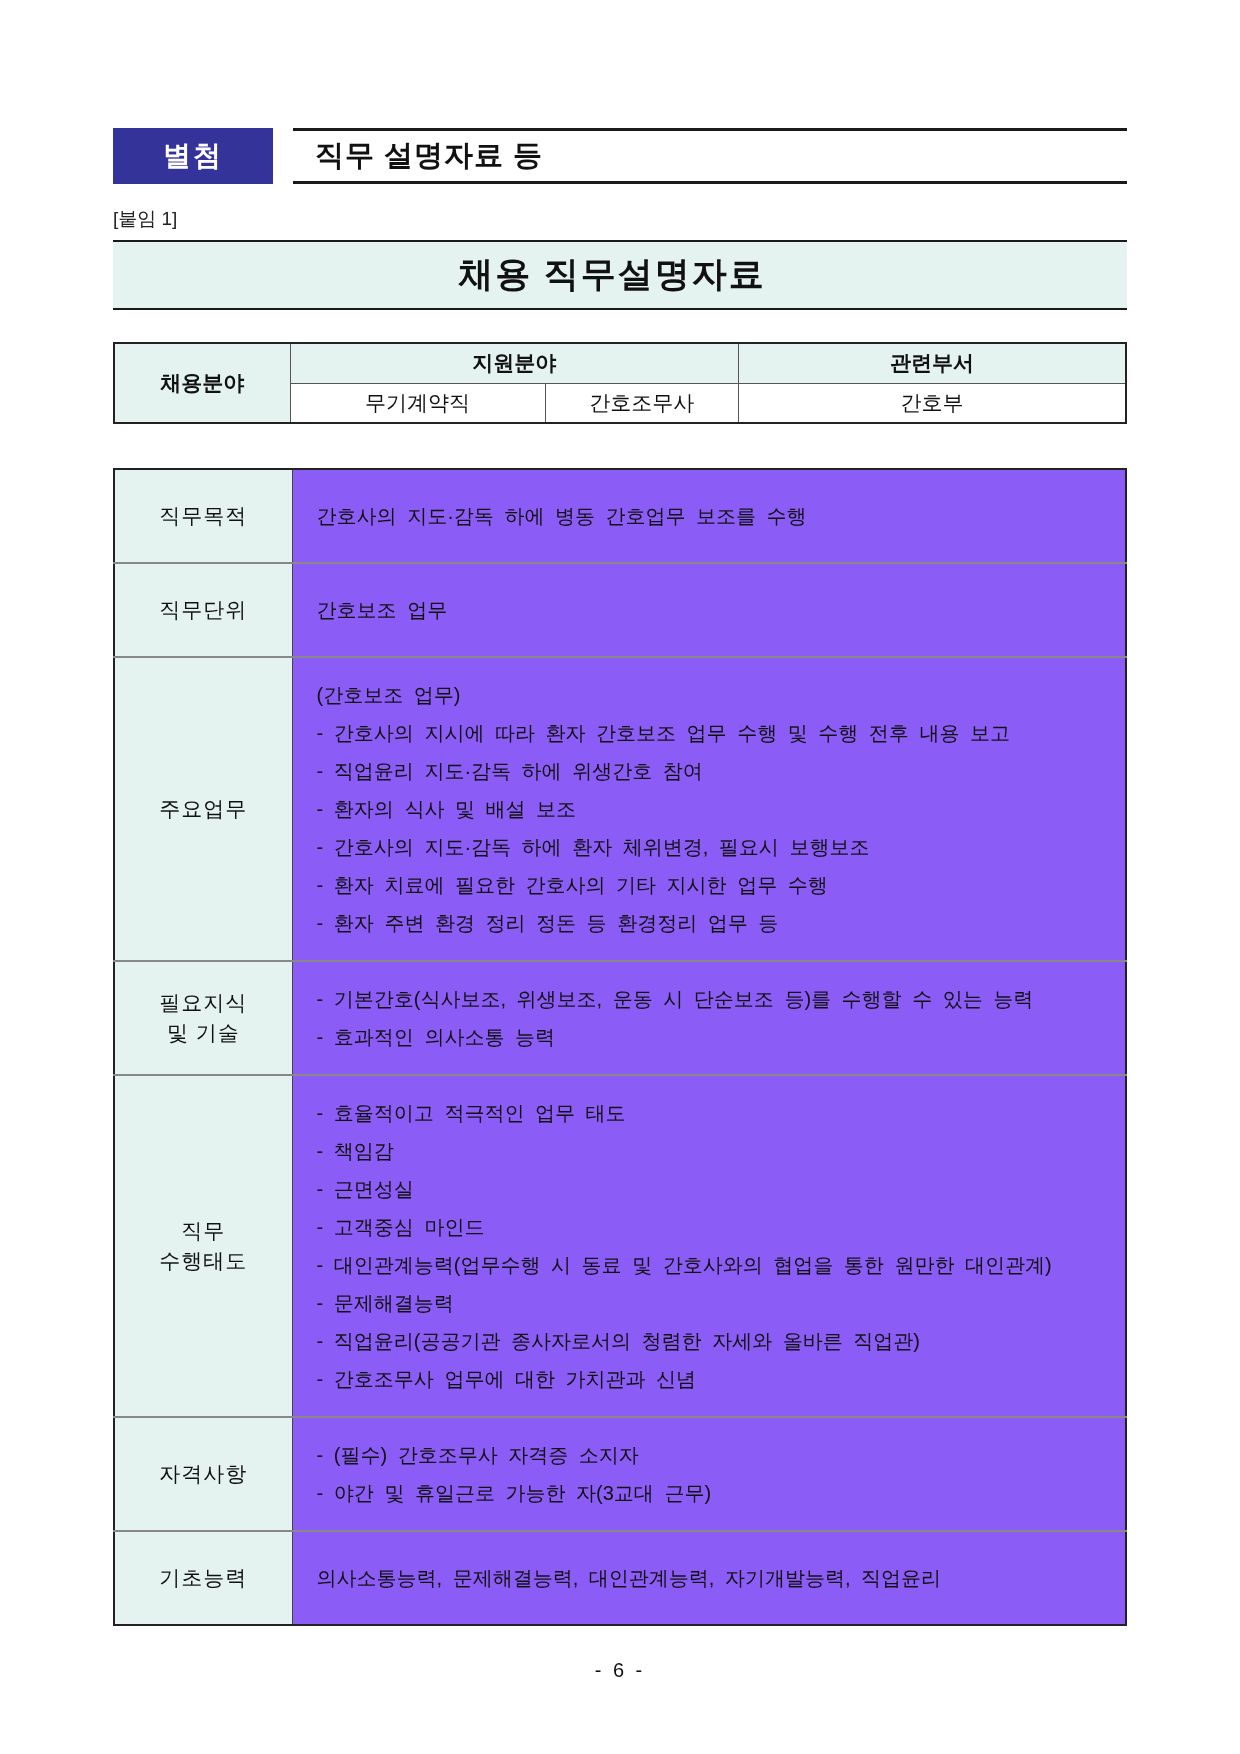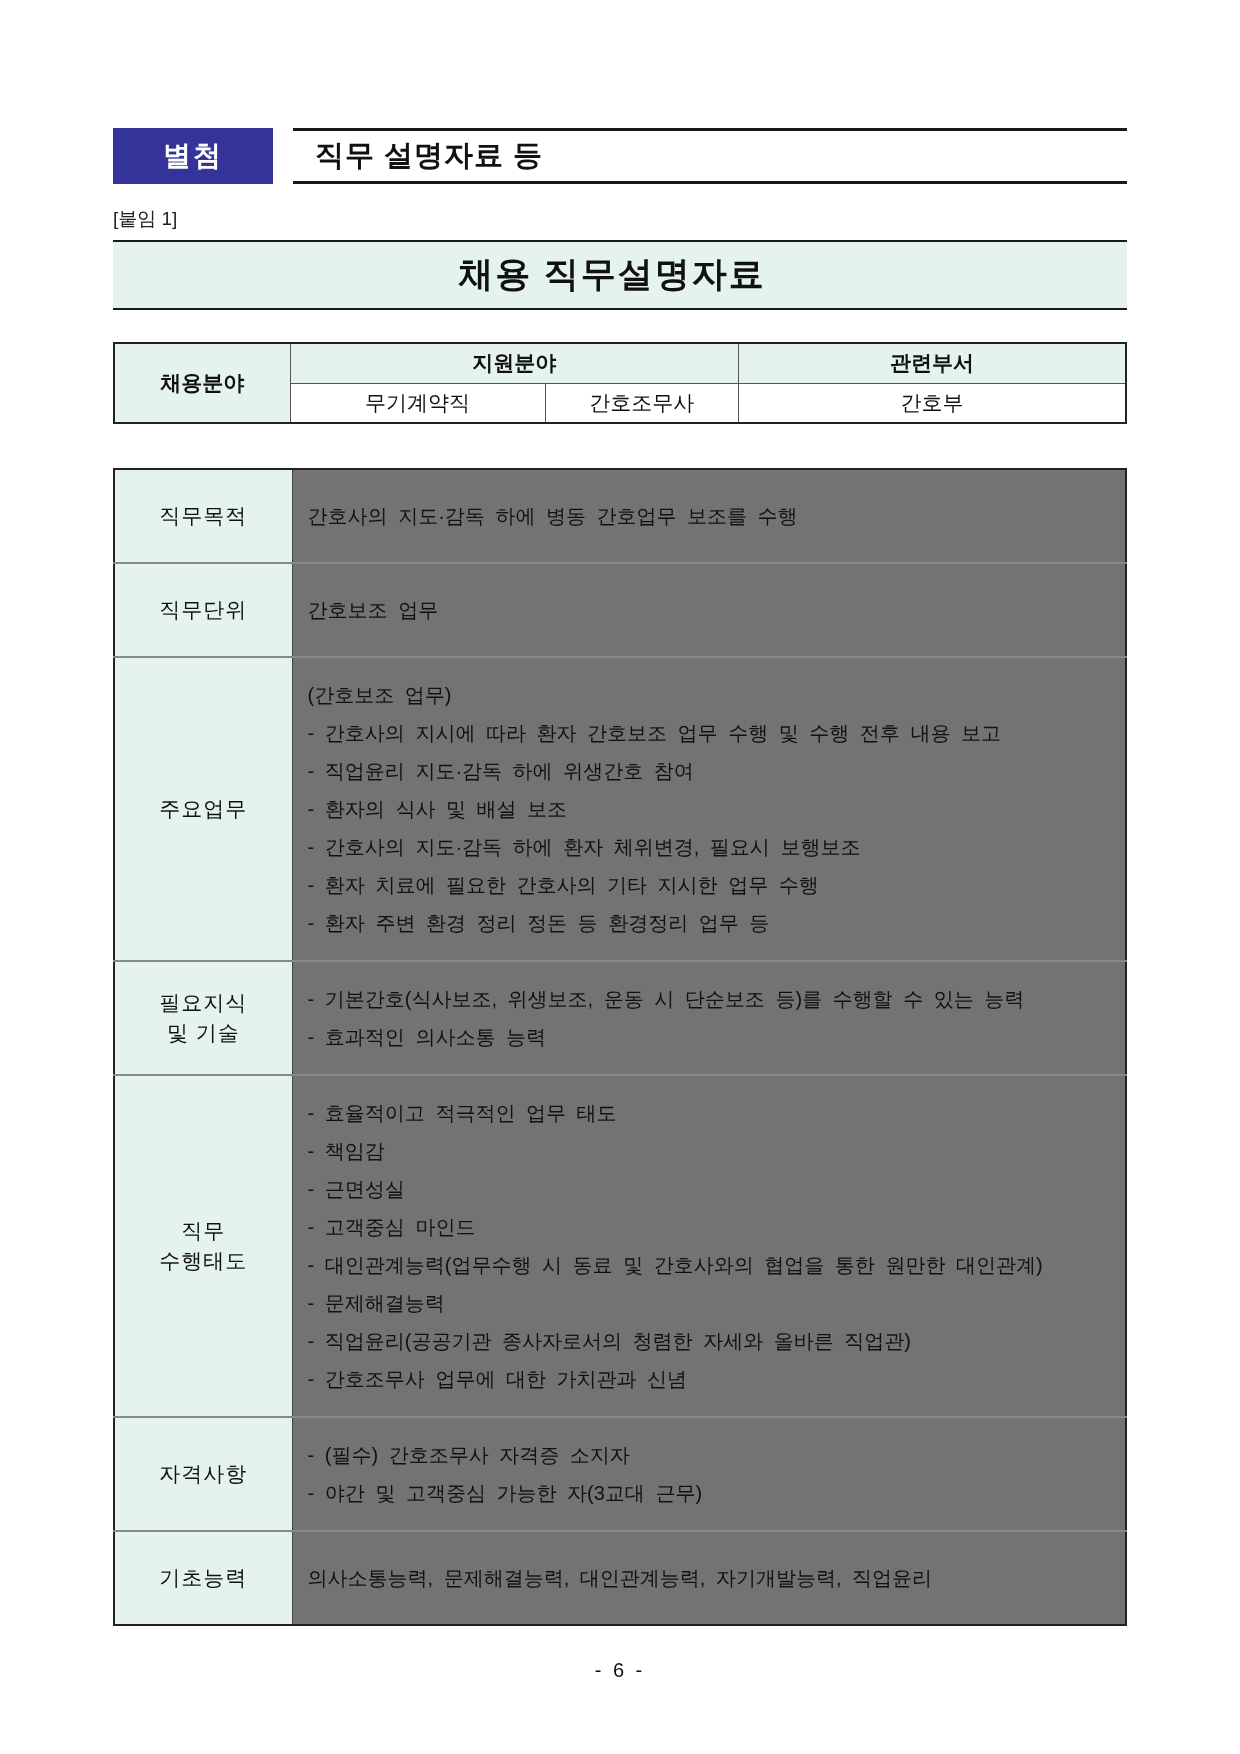--- a/index.html
+++ b/index.html
@@ -105,22 +105,22 @@
     background: var(--cell-bg);
     font-weight: normal;
     font-size: 21px;
     text-align: center;
     vertical-align: middle;
     border-right: 1px solid #444;
     line-height: 30px;
     letter-spacing: 1px;
   }
   .job-table td {
-    background: #737373;
-    padding: 18px 15px;
+    background: #8b5cf6;
+    padding: 18px 24px;
     vertical-align: middle;
   }
   .cell-content {
     min-height: 56px;
     display: flex;
     flex-direction: column;
     justify-content: center;
   }
   .cell-content .line {
     font-size: 20px;
@@ -251,21 +251,21 @@
     </td>
   </tr>
 
   <tr>
     <th>
               <div>자격사항</div>
             </th>
     <td>
       <div class="cell-content">
                 <div class="line">- (필수) 간호조무사 자격증 소지자</div>
-                <div class="line">- 야간 및 고객중심 가능한 자(3교대 근무)</div>
+                <div class="line">- 야간 및 휴일근로 가능한 자(3교대 근무)</div>
               </div>
     </td>
   </tr>
 
   <tr>
     <th>
               <div>기초능력</div>
             </th>
     <td>
       <div class="cell-content">

